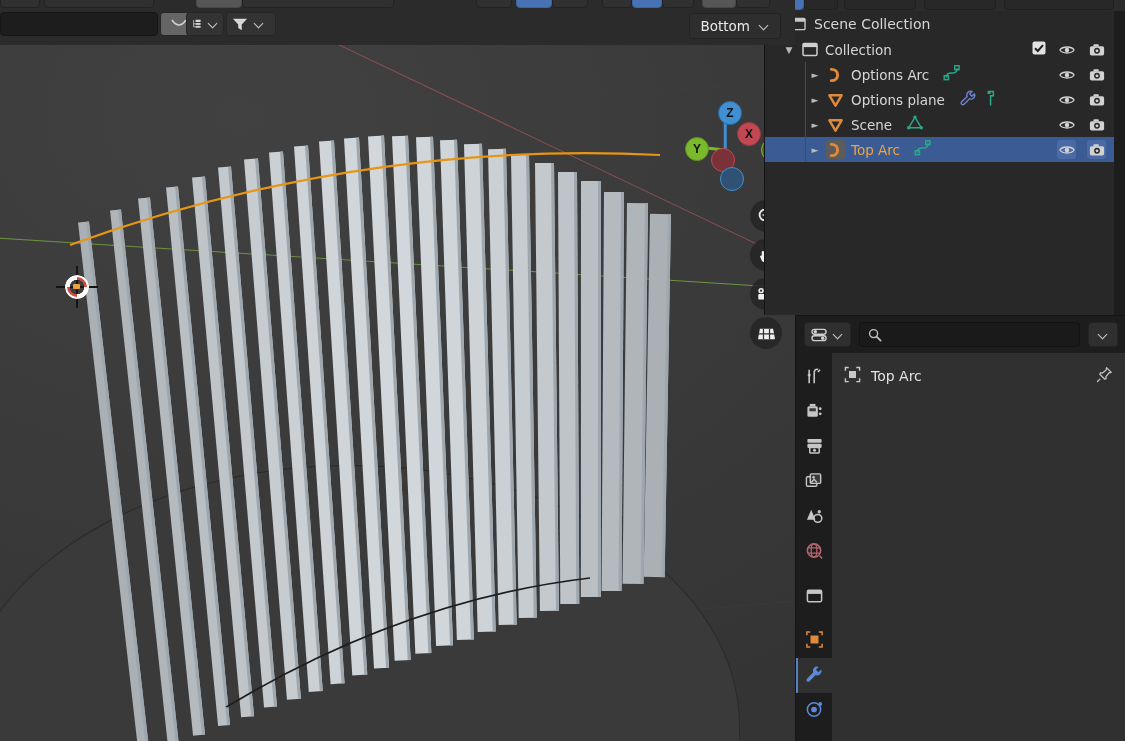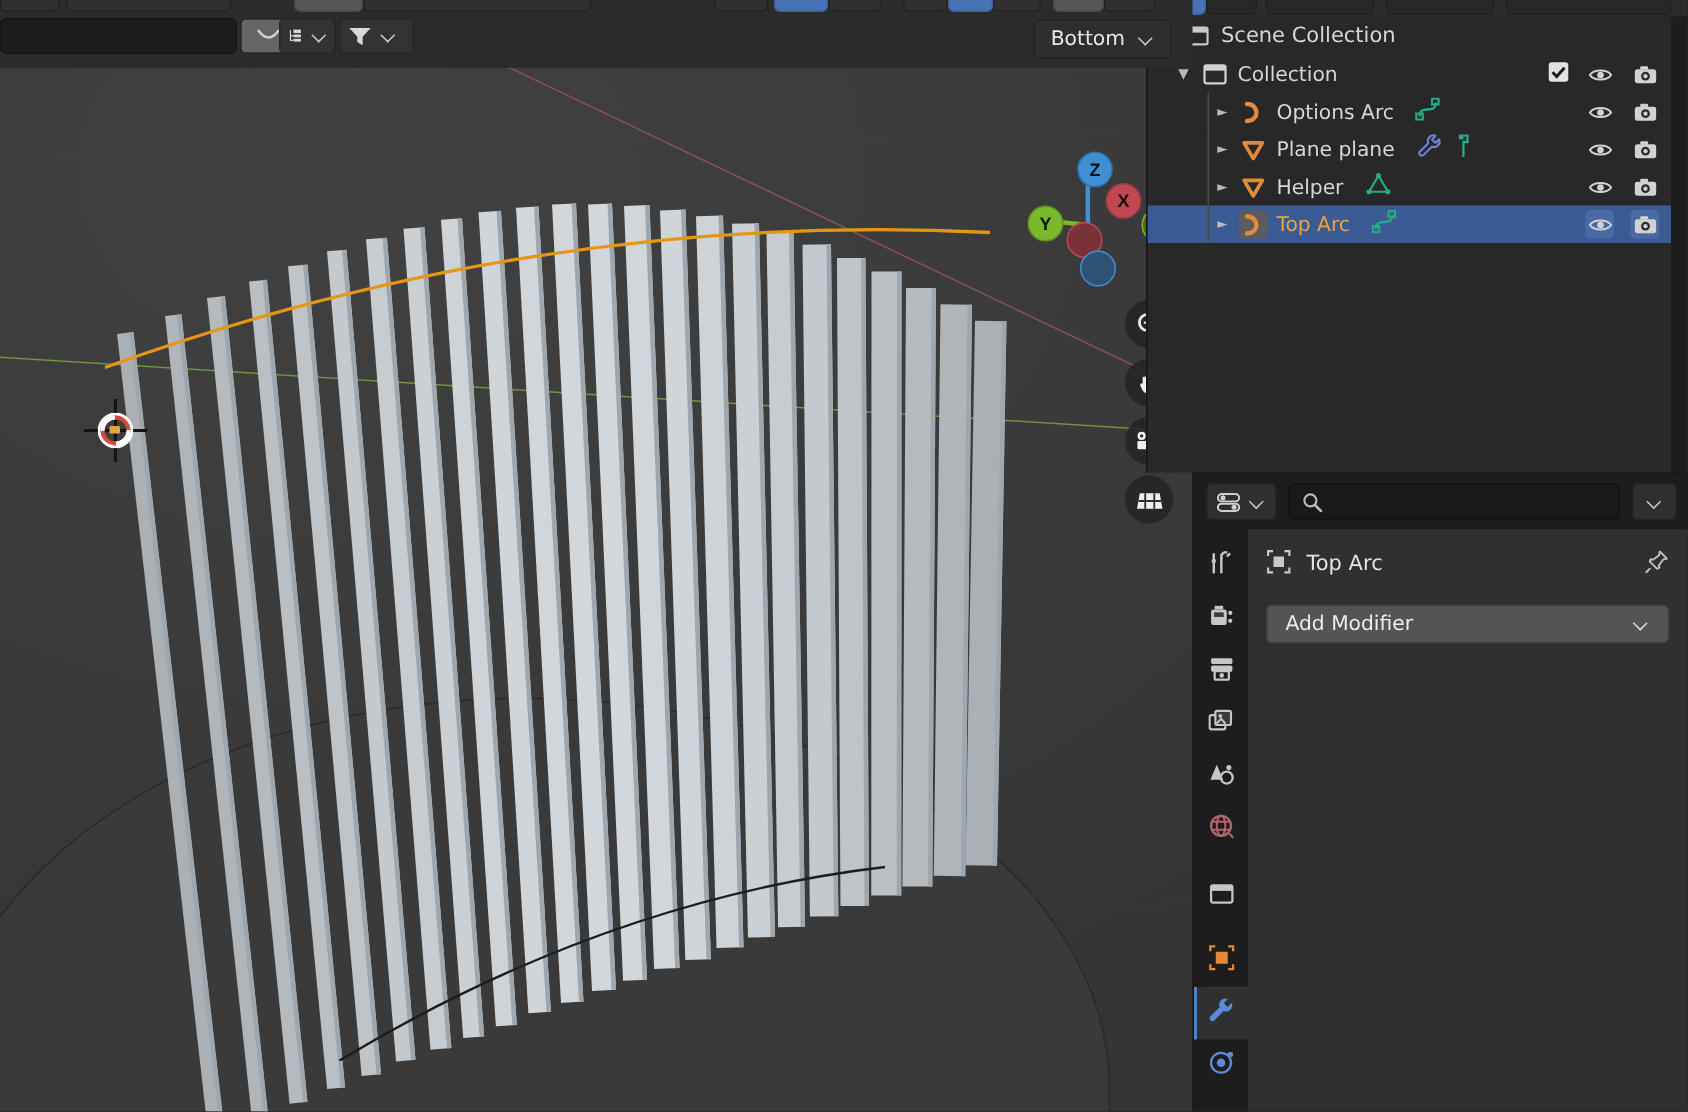--- a/index.html
+++ b/index.html
@@ -520,21 +520,21 @@
           </span>
         </div>
         <div class="outrow" style="padding-left: 42px;">
           <span class="vline"></span>
           <span class="twisty">►</span>
           <span class="icbox" style="margin-left:3px;">
             <svg width="17" height="16" viewBox="0 0 18 17">
               <path d="M2.5 3.5 H15.5 L9 14.5 Z" stroke="#e08a3c" stroke-width="2.6" fill="none" stroke-linejoin="round"></path>
             </svg>
           </span>
-          <span class="olabel">Plane plane</span>
+          <span class="olabel">Options plane</span>
           <span style="display:flex;align-items:center;gap:7px;margin-left:14px;">
             <span><svg width="18" height="17" viewBox="0 0 19 18">
                 <path d="M13.8 1.6 a4 4 0 0 0-5.2 5.2 L2.6 12.8 a1.8 1.8 0 0 0 2.5 2.5 L11.1 9.3 a4 4 0 0 0 5.2-5.2 L13.6 6.6 L11.3 4.3 Z" stroke="#6d80d8" stroke-width="1.5" fill="none" stroke-linejoin="round"></path>
               </svg></span>
             <span><svg width="13" height="17" viewBox="0 0 13 18">
                 <path d="M4 1.5 H9.5 V6 H6.6 V16.5" stroke="#2aa98a" stroke-width="1.6" fill="none"></path>
                 <rect x="3.4" y="1" width="3.2" height="3.2" fill="#2aa98a"></rect>
               </svg></span>
           </span>
           <span class="right-icons">
@@ -555,21 +555,21 @@
           </span>
         </div>
         <div class="outrow" style="padding-left: 42px;">
           <span class="vline"></span>
           <span class="twisty">►</span>
           <span class="icbox" style="margin-left:3px;">
             <svg width="17" height="16" viewBox="0 0 18 17">
               <path d="M2.5 3.5 H15.5 L9 14.5 Z" stroke="#e08a3c" stroke-width="2.6" fill="none" stroke-linejoin="round"></path>
             </svg>
           </span>
-          <span class="olabel">Helper</span>
+          <span class="olabel">Scene</span>
           <span style="display:flex;align-items:center;gap:7px;margin-left:14px;">
             <span><svg width="18" height="16" viewBox="0 0 19 17">
                 <path d="M9.5 2.2 L16.2 13.6 H2.8 Z" stroke="#2aa98a" stroke-width="1.5" fill="none"></path>
                 <circle cx="9.5" cy="2.2" r="1.8" fill="#2aa98a"></circle>
                 <circle cx="16.2" cy="13.6" r="1.8" fill="#2aa98a"></circle>
                 <circle cx="2.8" cy="13.6" r="1.8" fill="#2aa98a"></circle>
               </svg></span>
           </span>
           <span class="right-icons">
             <span class="icbox">
@@ -732,19 +732,15 @@
         </span>
         <span class="obj-name">Top Arc</span>
         <span class="pin">
           <svg width="17" height="17" viewBox="0 0 18 18">
             <path d="M11.2 1.8 L16.2 6.8 L13.6 7.4 L10.4 11.6 L10.9 13.2 L9.3 14 L4 8.7 L4.8 7.1 L6.4 7.6 L10.6 4.4 Z" stroke="#c2c2c2" stroke-width="1.35" fill="none" stroke-linejoin="round"></path>
             <path d="M4.1 13.9 L1.6 16.4" stroke="#c2c2c2" stroke-width="1.35" stroke-linecap="round"></path>
           </svg>
         </span>
       </div>
 
-      <div class="addmod">
-        <span>Add Modifier</span>
-        <span class="chev"></span>
-      </div>
     </div>
   </div>
 </div>
 
 </body></html>

